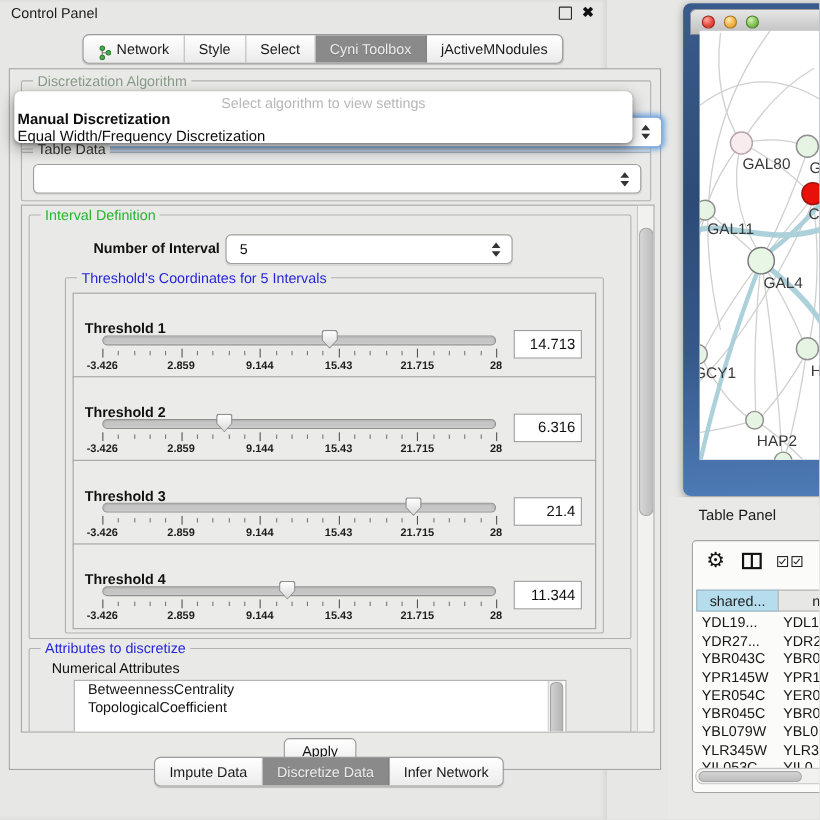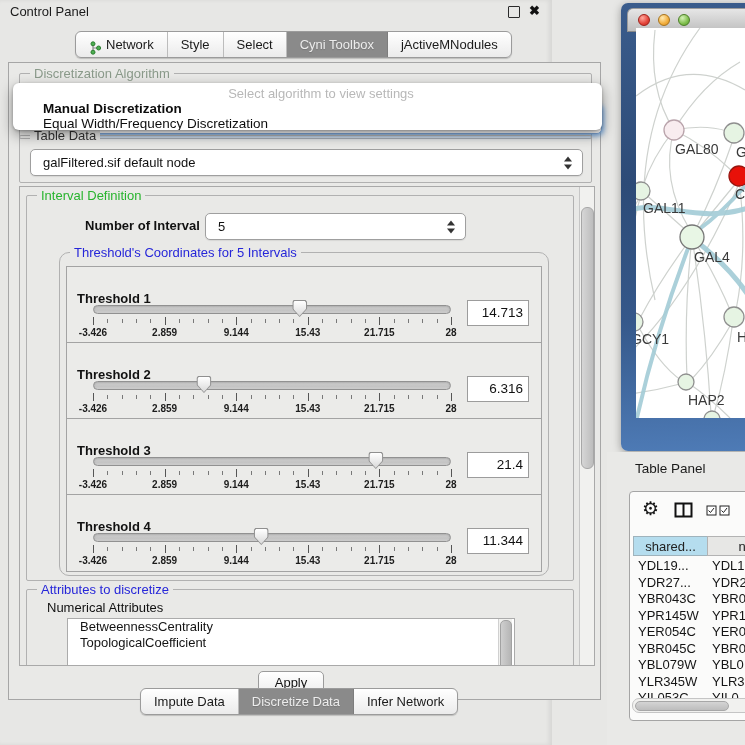--- a/index.html
+++ b/index.html
@@ -30,37 +30,37 @@
 
   .combo{position:absolute;background:#fff;border:1px solid #9f9f9f;border-radius:5px;box-shadow:inset 0 1px 0 #fff,0 1px 1px rgba(0,0,0,.08);}
   .combo .cval{position:absolute;left:12px;top:0;line-height:25px;font-size:13px;color:#111;white-space:nowrap;}
   .updown{position:absolute;right:9px;top:50%;width:9px;height:13px;transform:translateY(-50%);}
   .updown::before{content:"";position:absolute;left:0;top:0;border:4px solid transparent;border-bottom:5px solid #333;border-top:none;}
   .updown::after{content:"";position:absolute;left:0;bottom:0;border:4px solid transparent;border-top:5px solid #333;border-bottom:none;}
 
   .algo-group{left:10px;top:10px;width:571px;height:64px;}
   .algo-combo{left:18px;top:32px;width:562px;height:26px;border:1px solid #7fa7d6;box-shadow:0 0 5px 2px rgba(92,155,224,.8);}
 
-  .popup{position:absolute;left:4px;top:20px;width:562px;height:47px;background:#fff;border-radius:6px;box-shadow:0 5px 14px rgba(0,0,0,.40),0 1px 3px rgba(0,0,0,.25);z-index:50;overflow:hidden;padding-left:27px;}
+  .popup{position:absolute;left:4px;top:20px;width:562px;height:47px;background:#fff;border-radius:6px;box-shadow:0 5px 14px rgba(0,0,0,.40),0 1px 3px rgba(0,0,0,.25);z-index:50;overflow:hidden;}
   .popup .ph{margin-top:3px;text-align:center;font-size:13px;color:#b8b8b8;line-height:15px;}
   .popup .opt{padding-left:3px;font-size:13.5px;color:#0d0d0d;line-height:15px;white-space:nowrap;}
   .popup .opt.boldopt{font-weight:bold;}
 
   .tabledata-group{left:10px;top:72px;width:571px;height:46px;}
   .td-combo{left:10px;top:13px;width:551px;height:25px;}
 
   .viewport{position:absolute;left:10px;top:123px;width:574px;height:478px;border:1px solid #a9a9a9;overflow:hidden;background:#e9e9e7;}
   .vscroll{position:absolute;right:0;top:0;width:14px;height:100%;background:#f1f1ef;border-left:1px solid #c6c6c6;}
   .vthumb{position:absolute;left:1px;top:20px;width:11px;height:260px;border-radius:6px;background:linear-gradient(90deg,#d6d6d6,#bdbdbd);border:1px solid #a7a7a7;}
 
   .interval-group{left:6px;top:8px;width:546px;height:384px;}
   .noi-label{position:absolute;left:58px;top:22px;font-size:13px;font-weight:bold;color:#111;}
   .noi-combo{left:178px;top:17px;width:259px;height:25px;}
 
-  .thr-group{left:32px;top:56px;width:488px;height:322px;border-radius:10px;}
+  .thr-group{left:32px;top:56px;width:488px;height:322px;}
   .thrbox{position:absolute;left:6px;width:474px;height:76px;border:1px solid #a3a3a3;background:#ebebe9;}
   .thrtitle{position:absolute;left:10px;top:24px;font-size:13px;font-weight:bold;color:#111;}
   .slider{position:absolute;left:26px;top:36px;width:358px;height:36px;}
   .track{position:absolute;left:0;right:0;top:2px;height:7px;border:1px solid #919191;border-radius:5px;background:linear-gradient(#d2d2d2,#c3c3c3 60%,#cecece);box-shadow:inset 0 1px 2px rgba(0,0,0,.18);}
   .thumb{position:absolute;top:-3px;width:15px;height:17px;transform:translateX(-50%);clip-path:polygon(10% 0,90% 0,100% 12%,100% 52%,50% 100%,0 52%,0 12%);background:#8f8f8f;}
   .thumb::after{content:"";position:absolute;left:1px;right:1px;top:1px;bottom:1px;clip-path:polygon(10% 0,90% 0,100% 12%,100% 52%,50% 100%,0 52%,0 12%);background:linear-gradient(#ffffff,#d9d9d9);}
   .ticks{position:absolute;left:0;right:0;top:14px;height:9px;}
   .ticks i{position:absolute;top:2px;width:1px;height:4px;background:#787878;}
   .ticks i.major{top:0;height:8px;background:#555;}
   .tlabels{position:absolute;left:0;right:0;top:24px;height:11px;}
@@ -156,21 +156,20 @@
 
       <div class="popup">
         <div class="ph">Select algorithm to view settings</div>
         <div class="opt boldopt">Manual Discretization</div>
         <div class="opt">Equal Width/Frequency Discretization</div>
       </div>
 
       <div class="group tabledata-group">
         <span class="gtitle" style="color:#333;">Table Data</span>
         <div class="combo td-combo">
-          <span class="cval">galFiltered.sif default node</span>
           <span class="updown"></span>
         </div>
       </div>
 
       <div class="viewport">
 
         <div class="group interval-group">
           <span class="gtitle green">Interval Definition</span>
           <span class="noi-label">Number of Interval</span>
           <div class="combo noi-combo">

